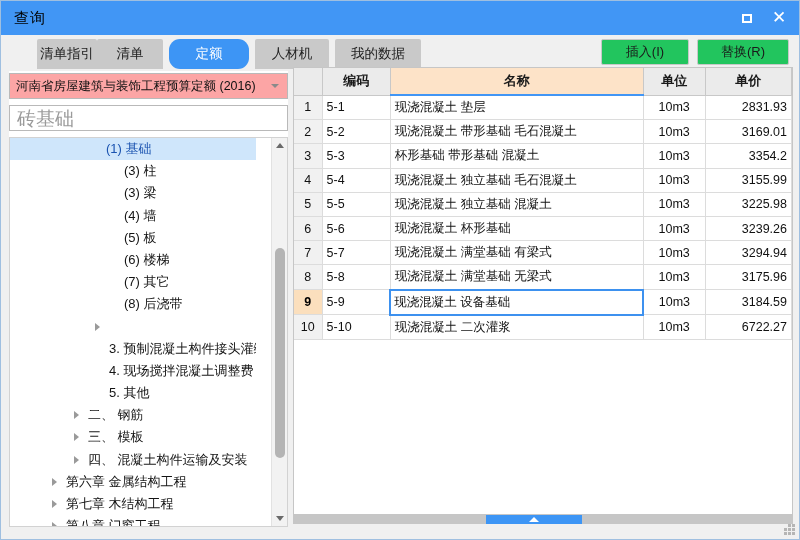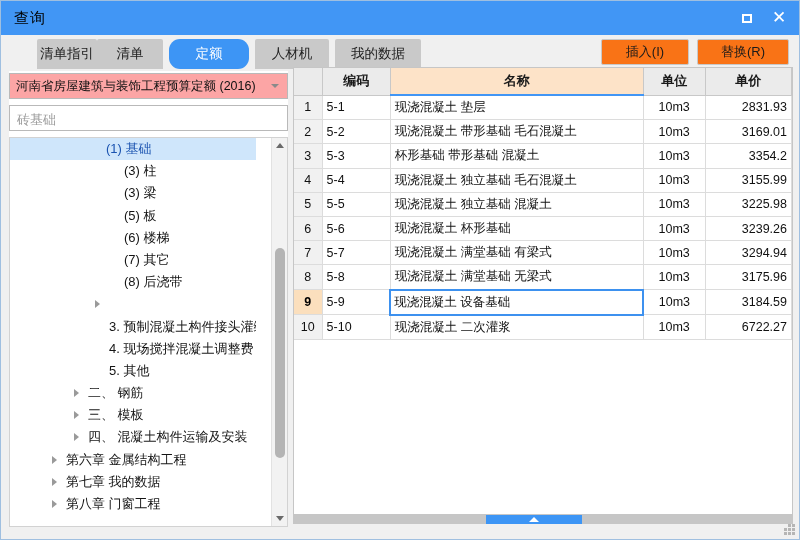--- a/index.html
+++ b/index.html
@@ -69,21 +69,21 @@
     box-sizing: border-box;
     cursor: pointer;
     border-radius: 2px 2px 0 0;
   }
   .tab.active { background: #3d95f5; color: #ffffff; }
 
   
   .tb-btn {
     position: absolute; top: 38px;
     height: 26px;
-    background: #f97316;
+    background: #22c55e;
     border: 1px solid #c8c8c8;
     box-sizing: border-box;
     font-size: 13px;
     line-height: 24px;
     text-align: center;
     color: #1a1a1a;
     cursor: pointer;
     border-radius: 2px;
   }
   #btn-insert { right: 110px; width: 88px; }
@@ -122,21 +122,21 @@
     width: 279px; height: 26px;
     border: 1px solid #b9b9b9;
     background: #ffffff;
     box-sizing: border-box;
   }
   .searchbox input {
     position: absolute; left: 5px; top: 2px;
     width: 266px; height: 20px;
     border: 0; outline: 0;
     font-family: "Liberation Sans", "DejaVu Sans", sans-serif;
-    font-size: 13px;
+    font-size: 19px;
     color: #8b5cf6;
     background: transparent;
   }
   .searchbox input::placeholder { color: #9a9a9a; opacity: 1; }
 
   
   .treewrap {
     position: absolute; left: 0; top: 66px;
     width: 279px; height: 390px;
     background: #ffffff;
@@ -337,20 +337,23 @@
           <div class="tnode sel">
             <span class="lbl" style="left: 96px;">(1) 基础</span>
           </div>
           <div class="tnode">
             <span class="lbl" style="left: 114px;">(3) 柱</span>
           </div>
           <div class="tnode">
             <span class="lbl" style="left: 114px;">(3) 梁</span>
           </div>
           <div class="tnode">
+            <span class="lbl" style="left: 114px;">(4) 墙</span>
+          </div>
+          <div class="tnode">
             <span class="lbl" style="left: 114px;">(5) 板</span>
           </div>
           <div class="tnode">
             <span class="lbl" style="left: 114px;">(6) 楼梯</span>
           </div>
           <div class="tnode">
             <span class="lbl" style="left: 114px;">(7) 其它</span>
           </div>
           <div class="tnode">
             <span class="lbl" style="left: 114px;">(8) 后浇带</span>
@@ -378,21 +381,21 @@
           <div class="tnode">
             <span class="exp" style="left: 64px;"></span>
             <span class="lbl" style="left: 78px;">四、 混凝土构件运输及安装</span>
           </div>
           <div class="tnode">
             <span class="exp" style="left: 42px;"></span>
             <span class="lbl" style="left: 56px;">第六章 金属结构工程</span>
           </div>
           <div class="tnode">
             <span class="exp" style="left: 42px;"></span>
-            <span class="lbl" style="left: 56px;">第七章 我的数据</span>
+            <span class="lbl" style="left: 56px;">第七章 木结构工程</span>
           </div>
           <div class="tnode">
             <span class="exp" style="left: 42px;"></span>
             <span class="lbl" style="left: 56px;">第八章 门窗工程</span>
           </div>
         </div>
       <div class="tscroll">
         <div class="sb-arrow up">
             <span class="tri-up"></span>
           </div>

